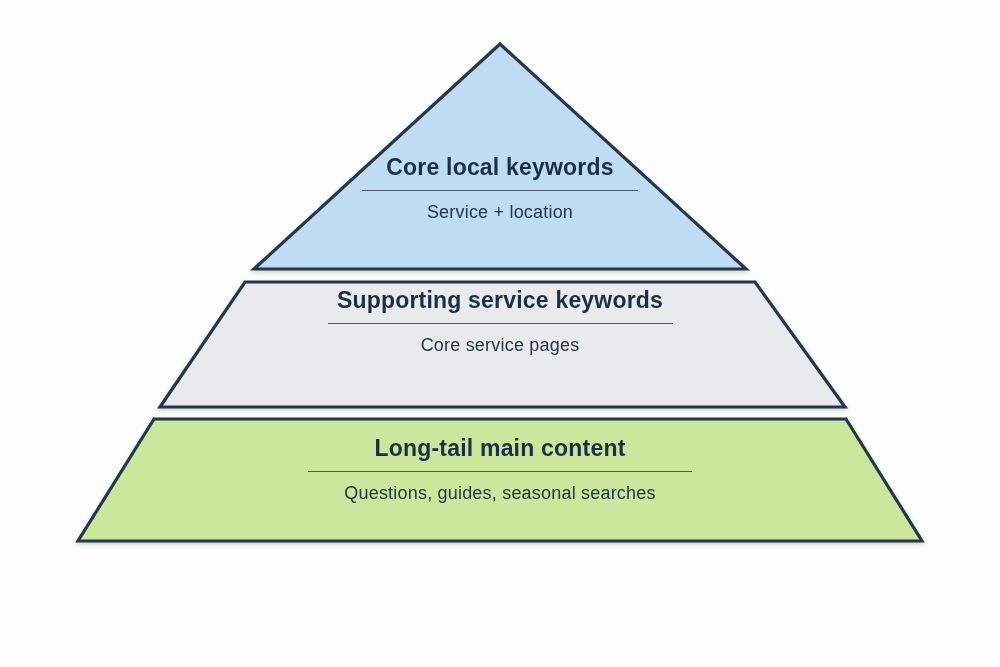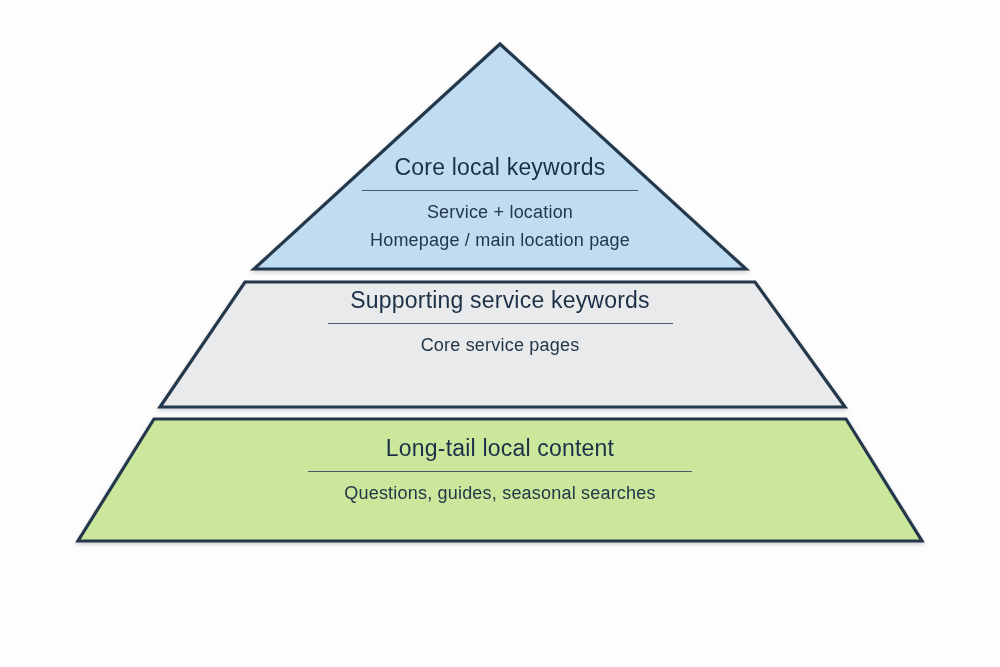--- a/index.html
+++ b/index.html
@@ -32,21 +32,21 @@
   .tier-text {
     position: absolute;
     left: 0;
     right: 0;
     text-align: center;
     pointer-events: none;
   }
   .tier-heading {
     margin: 0;
     font-size: 23px;
-    font-weight: normal;
+    font-weight: bold;
     line-height: 28px;
     letter-spacing: 0.2px;
     color: #1b2f47;
   }
   .tier-divider {
     height: 0;
     border: 0;
     border-top: 1px solid #46586c;
     margin: 9px auto 7px auto;
   }
@@ -73,28 +73,27 @@
   <svg class="pyramid-svg" viewBox="0 0 1000 667" aria-hidden="true">
     <polygon points="500,44 746,269 254,269" fill="#bfdcf2" stroke="#24384c"></polygon>
     <polygon points="245,282 755,282 845,407 160,407" fill="#e9eaec" stroke="#24384c"></polygon>
     <polygon points="154,419 846,419 922,541 78,541" fill="#cbe79c" stroke="#24384c"></polygon>
   </svg>
 
   <div class="tier-text tier1-text">
     <h2 class="tier-heading">Core local keywords</h2>
     <hr class="tier-divider sep1">
     <p class="tier-line">Service + location</p>
-    <p class="tier-line">Homepage / main location page</p>
   </div>
 
   <div class="tier-text tier2-text">
     <h2 class="tier-heading">Supporting service keywords</h2>
     <hr class="tier-divider sep2">
     <p class="tier-line italic">Core service pages</p>
   </div>
 
   <div class="tier-text tier3-text">
-    <h2 class="tier-heading">Long-tail local content</h2>
+    <h2 class="tier-heading">Long-tail main content</h2>
     <hr class="tier-divider sep3">
     <p class="tier-line italic">Questions, guides, seasonal searches</p>
   </div>
 
 </div>
 
 </body></html>

